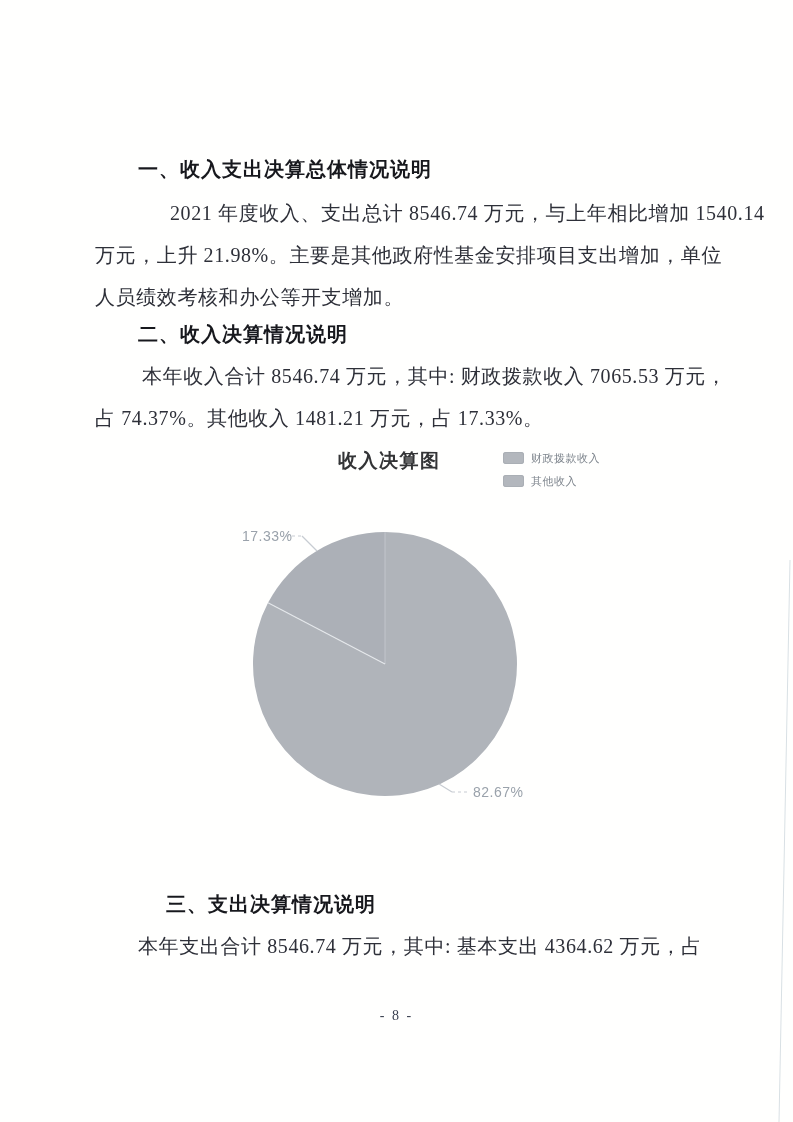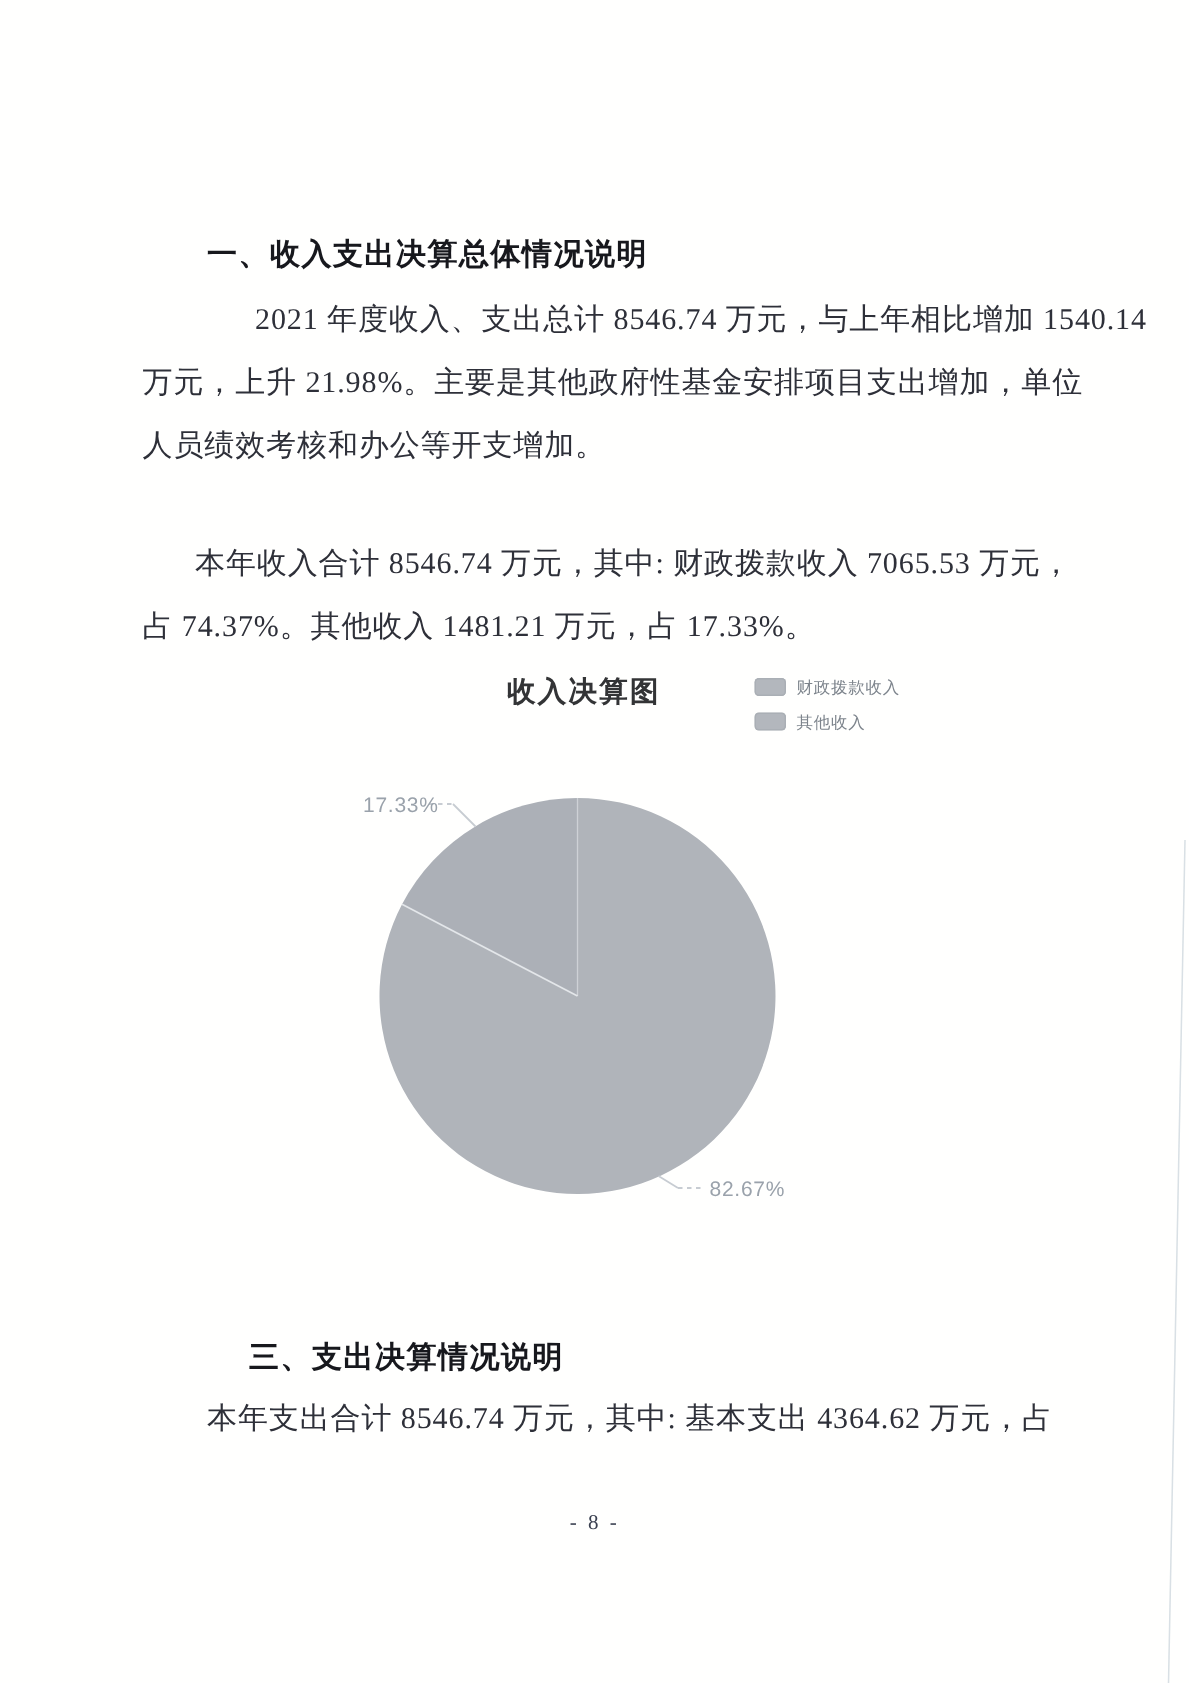--- a/index.html
+++ b/index.html
@@ -83,21 +83,22 @@
 </head>
 <body>
 
 <div class="page">
 
   <div class="heading" style="left:138px;top:156px;">一、收入支出决算总体情况说明</div>
   <div class="bodyline" style="left:138px;top:201px;margin-left:32px;">2021 年度收入、支出总计 8546.74 万元，与上年相比增加 1540.14</div>
   <div class="bodyline" style="left:95px;top:243px;">万元，上升 21.98%。主要是其他政府性基金安排项目支出增加，单位</div>
   <div class="bodyline" style="left:95px;top:285px;">人员绩效考核和办公等开支增加。</div>
 
-  <div class="bodyline" style="left:130px;top:364px;">本年收入合计 8546.74 万元，其中: 财政拨款收入 7065.53 万元，</div>
+  <div class="heading" style="left:138px;top:321px;">二、收入决算情况说明</div>
+  <div class="bodyline" style="left:142px;top:364px;">本年收入合计 8546.74 万元，其中: 财政拨款收入 7065.53 万元，</div>
   <div class="bodyline" style="left:95px;top:406px;">占 74.37%。其他收入 1481.21 万元，占 17.33%。</div>
 
   <div class="chart-title">收入决算图</div>
 
   <div class="legend">
     <div class="legend-item">
       <span class="legend-swatch"></span>
       <span class="legend-label">财政拨款收入</span>
     </div>
     <div class="legend-item">

